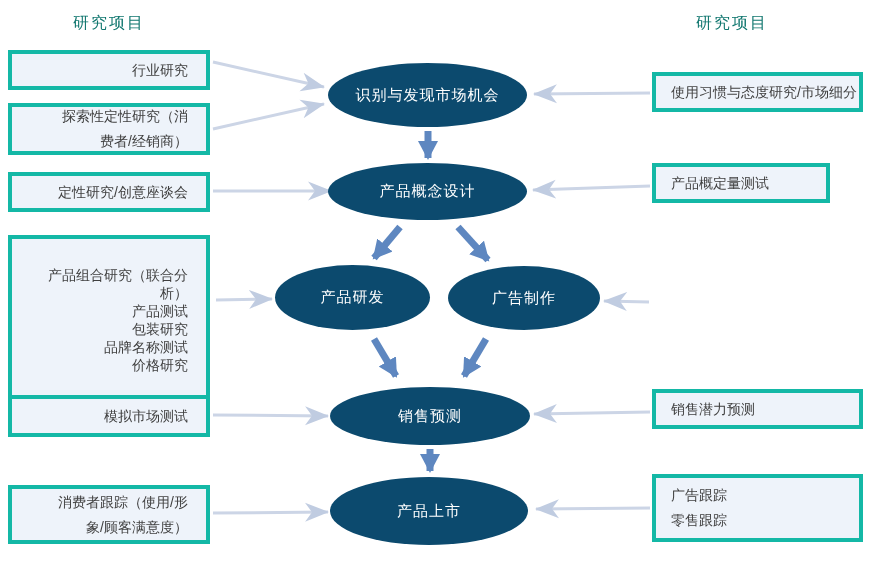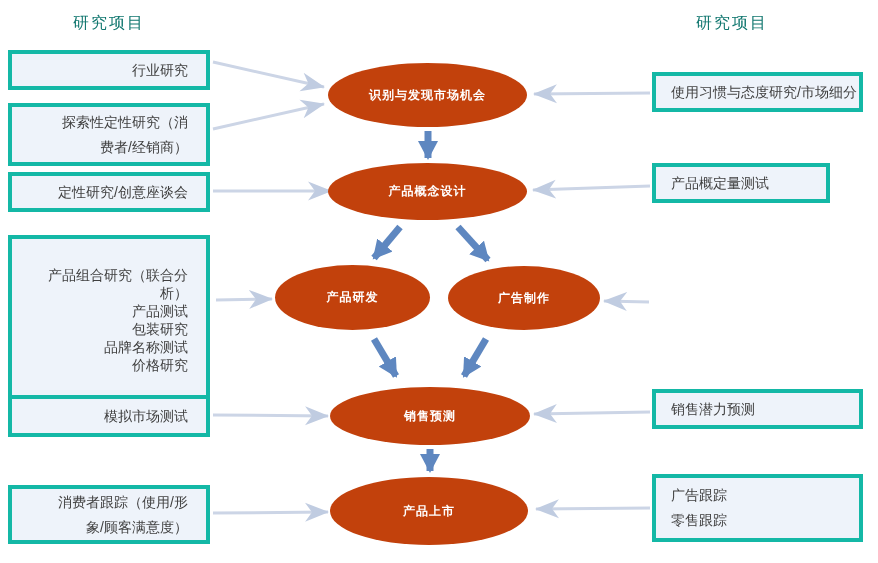--- a/index.html
+++ b/index.html
@@ -20,23 +20,23 @@
     color:#3f3f3f;font-size:14px;line-height:25px;
     display:flex;align-items:center;
     white-space:pre-line;
   }
   .note-box.align-right{justify-content:flex-end;text-align:right;padding:4px 18px 4px 10px;}
   .note-box.align-left{justify-content:flex-start;text-align:left;padding:4px 0 4px 15px;}
   .note-box .txt{width:100%;}
 
   .ellipse{
     position:absolute;border-radius:50%;
-    background:#c2410c;
+    background:#0c4a6e;
     display:flex;align-items:center;justify-content:center;
-    color:#ffffff;font-size:12px;font-weight:bold;letter-spacing:1px;
+    color:#ffffff;font-size:15px;font-weight:normal;letter-spacing:1px;
     text-align:center;
   }
 
   #arrow-layer{position:absolute;left:0;top:0;width:878px;height:563px;pointer-events:none;}
 </style>
 </head>
 <body>
 
 <div id="canvas">
 
@@ -78,21 +78,21 @@
   </svg>
 
   <div class="ellipse" style="left:328px;top:63px;width:199px;height:64px;">识别与发现市场机会</div>
   <div class="ellipse" style="left:328px;top:163px;width:199px;height:57px;">产品概念设计</div>
   <div class="ellipse" style="left:275px;top:265px;width:155px;height:65px;">产品研发</div>
   <div class="ellipse" style="left:448px;top:266px;width:152px;height:64px;">广告制作</div>
   <div class="ellipse" style="left:330px;top:387px;width:200px;height:58px;">销售预测</div>
   <div class="ellipse" style="left:330px;top:477px;width:198px;height:68px;">产品上市</div>
 
   <div class="note-box align-right" style="left:8px;top:50px;width:202px;height:40px;"><span class="txt">行业研究</span></div>
-  <div class="note-box align-right" style="left:8px;top:103px;width:202px;height:63px;"><span class="txt">探索性定性研究（消
+  <div class="note-box align-right" style="left:8px;top:103px;width:202px;height:52px;"><span class="txt">探索性定性研究（消
 费者/经销商）</span></div>
   <div class="note-box align-right" style="left:8px;top:172px;width:202px;height:40px;"><span class="txt">定性研究/创意座谈会</span></div>
   <div class="note-box align-right" style="left:8px;top:235px;width:202px;height:170px;line-height:18px;"><span class="txt">产品组合研究（联合分析）
 产品测试
 包装研究
 品牌名称测试
 价格研究</span></div>
   <div class="note-box align-right" style="left:8px;top:395px;width:202px;height:42px;"><span class="txt">模拟市场测试</span></div>
   <div class="note-box align-right" style="left:8px;top:485px;width:202px;height:59px;"><span class="txt">消费者跟踪（使用/形
 象/顾客满意度）</span></div>

